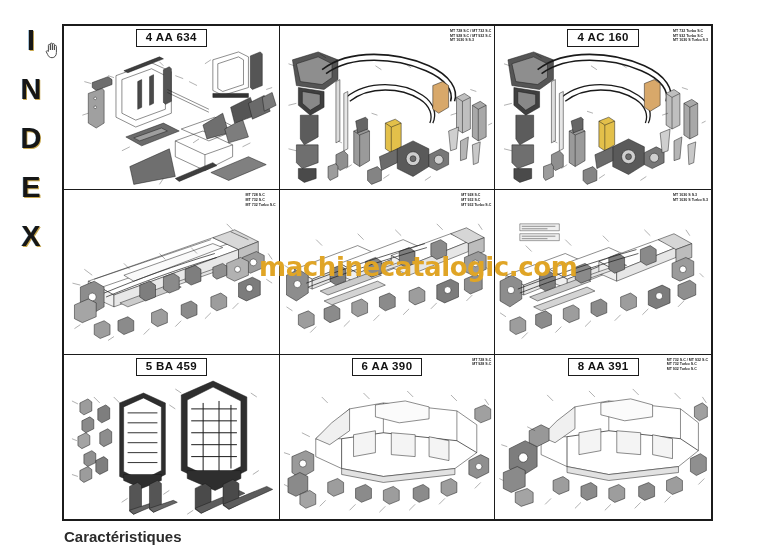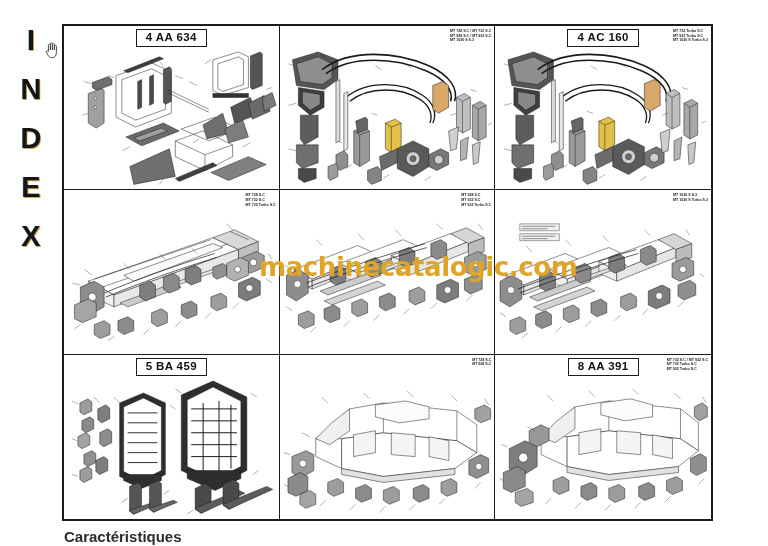--- a/index.html
+++ b/index.html
@@ -644,20 +644,23 @@
               <path d="M190 100 L196 96"></path>
                 <path d="M100 120 L106 116"></path>
               <path d="M58 128 L64 124"></path>
                 <path d="M124 140 L130 136"></path>
             </g>
           </svg>
         </div>
       </div>
 
       <div class="cell">
+        <div class="cell-head">
+          <div class="code-box">6 AA 390</div>
+        </div>
         <div class="spec-box">
           <div>MT 728 S.C</div>
           <div>MT 928 S.C</div>
         </div>
         <div class="drawing">
           <svg viewBox="0 0 216 145" stroke="#1a1a1a" fill="none" stroke-width="0.5" stroke-linejoin="round">
 
             <path d="M36 64 L70 34 L104 28 L178 36 L198 50 L198 78 L176 94 L104 102 L62 94 L36 82 Z" fill="#ffffff"></path>
 
             <path d="M62 94 L62 64 L104 58 L178 66 L198 78" stroke-width="0.7"></path>

